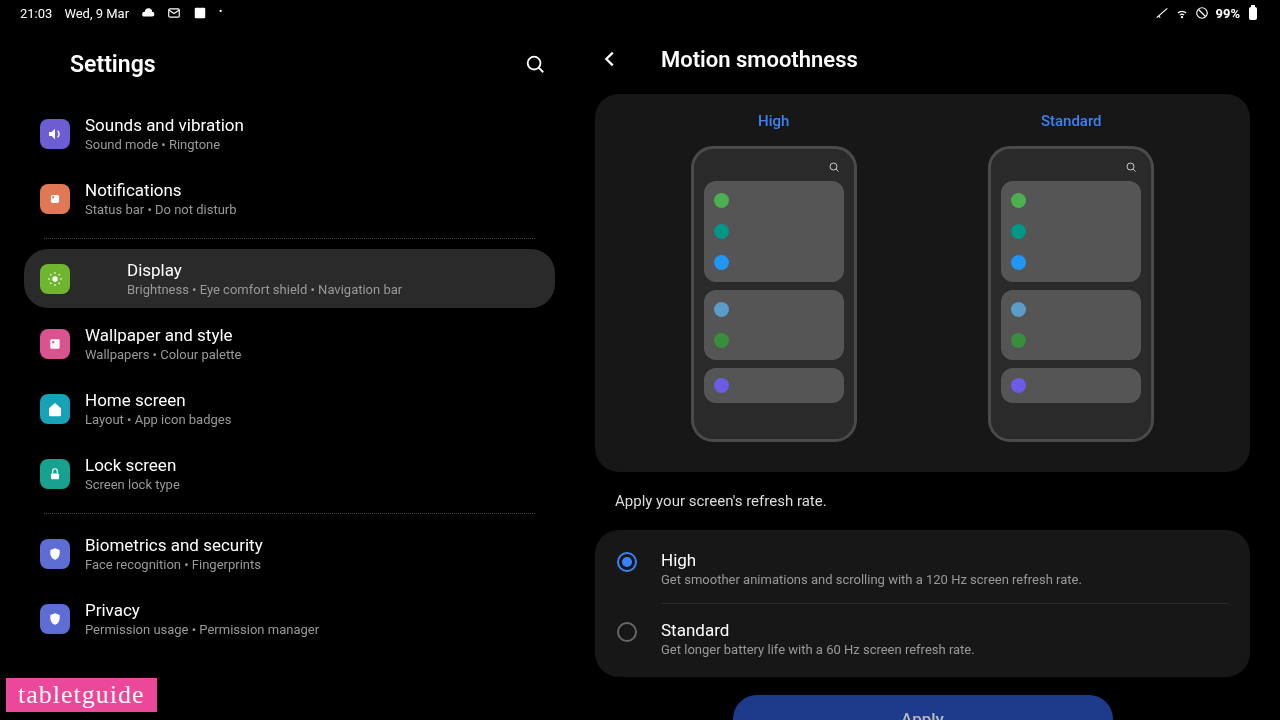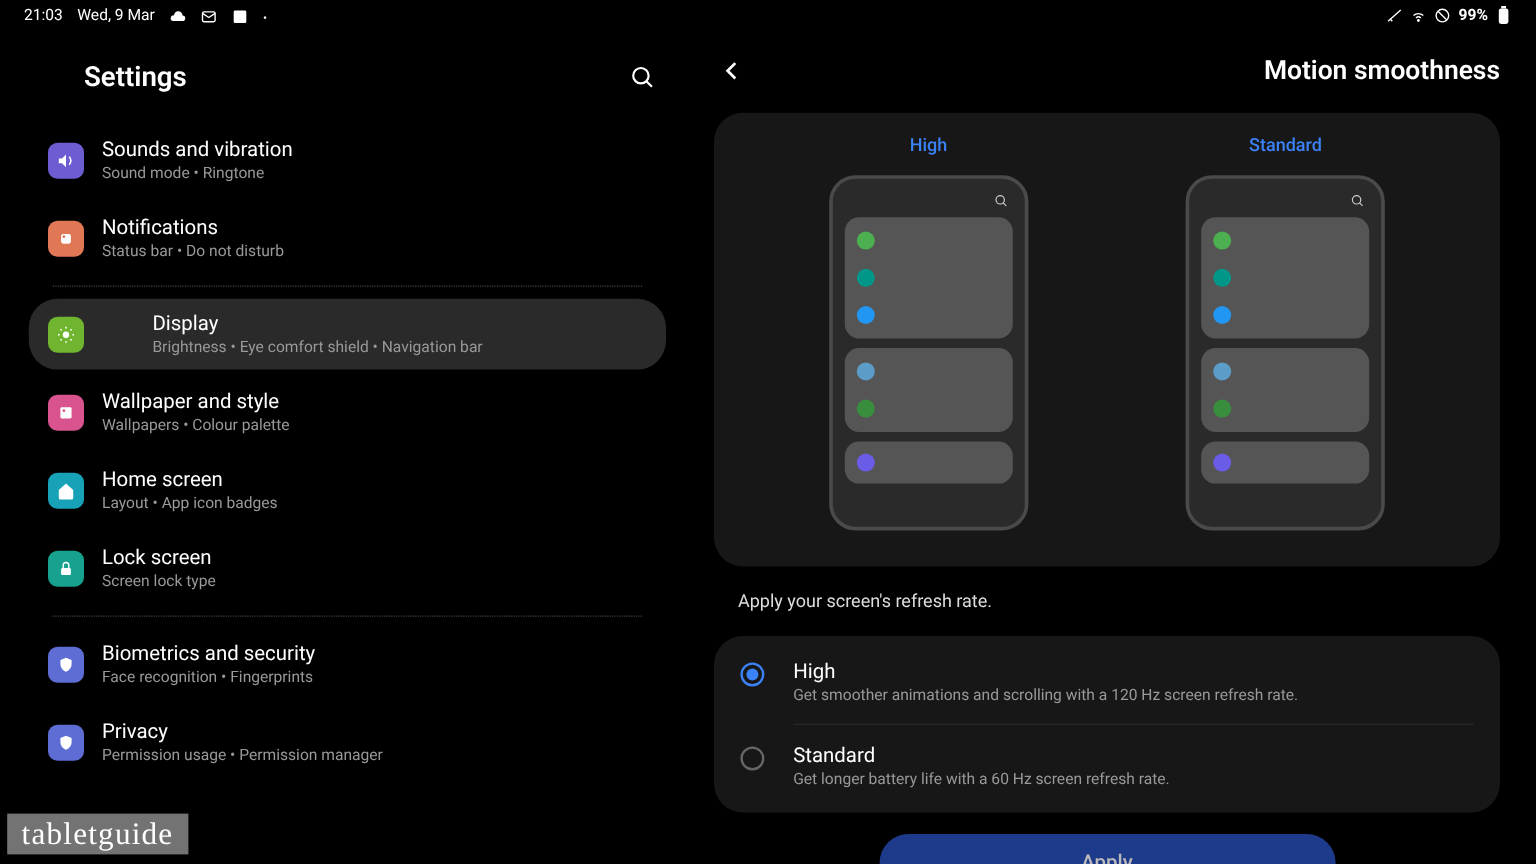--- a/index.html
+++ b/index.html
@@ -1,40 +1,40 @@
 <!DOCTYPE html>
 <html><head>
 <meta charset="utf-8">
 <style>
 * { margin: 0; padding: 0; box-sizing: border-box; font-family: -apple-system, BlinkMacSystemFont, 'Segoe UI', Roboto, sans-serif; }
 body { background: #000; color: #fff; width: 1280px; height: 720px; overflow: hidden; position: relative; }
 
 .status-bar { height: 26px; display: flex; justify-content: space-between; align-items: center; padding: 0 20px; font-size: 13px; }
-.status-left { display: flex; gap: 12px; align-items: flex-end; }
+.status-left { display: flex; gap: 12px; align-items: flex-start; }
 .status-right { display: flex; gap: 6px; align-items: center; font-weight: bold; }
 .status-icon { width: 14px; height: 14px; display: inline-flex; align-items: center; justify-content: center; }
 
 .main { display: flex; height: calc(100% - 26px); }
 
 .left-pane { width: 575px; padding: 10px 20px 0 24px; }
 .settings-header { display: flex; justify-content: space-between; align-items: center; padding: 8px 0 20px 0; }
 .settings-title { font-size: 23px; font-weight: 600; margin-left: 46px; }
 .search-btn { width: 40px; height: 40px; display: flex; align-items: center; justify-content: center; cursor: pointer; }
 
 .menu-item { display: flex; align-items: center; padding: 11px 16px; border-radius: 24px; cursor: pointer; margin-bottom: 6px; }
 .menu-item.selected { background: #2a2a2a; gap: 42px; }
 .menu-icon { width: 30px; height: 30px; border-radius: 8px; display: flex; align-items: center; justify-content: center; margin-right: 15px; flex-shrink: 0; }
 .menu-text { flex: 1; }
 .menu-title { font-size: 17px; color: #fff; margin-bottom: 2px; }
 .menu-sub { font-size: 13px; color: #999; }
 
 .divider { border-top: 1px dotted #444; margin: 10px 20px; }
 
 .right-pane { flex: 1; padding: 10px 30px 0 20px; }
-.detail-header { display: flex; align-items: center; gap: 36px; padding: 8px 0 20px 0; justify-content: space-between; }
+.detail-header { display: flex; align-items: center; gap: 36px; padding: 8px 0 20px 0; }
 .back-btn { cursor: pointer; padding: 4px; }
 .detail-title { font-size: 22px; font-weight: 600; }
 
 .preview-card { background: #171717; border-radius: 24px; padding: 18px 30px 30px 30px; display: flex; justify-content: space-around; }
 .preview-col { display: flex; flex-direction: column; align-items: center; }
 .preview-label { color: #3b82f6; font-size: 15px; font-weight: 500; margin-bottom: 16px; }
 .phone-mock { width: 166px; height: 296px; border: 3px solid #4a4a4a; border-radius: 22px; background: #2a2a2a; padding: 10px; }
 .phone-search { display: flex; justify-content: flex-end; padding: 2px 4px 8px 0; }
 .phone-card { background: #555; border-radius: 12px; padding: 12px 10px; margin-bottom: 8px; }
 .dot { width: 15px; height: 15px; border-radius: 50%; margin-bottom: 16px; }
@@ -47,21 +47,21 @@
 .radio { width: 20px; height: 20px; border: 2px solid #666; border-radius: 50%; margin-right: 24px; margin-top: 2px; flex-shrink: 0; position: relative; }
 .radio.checked { border-color: #3b82f6; }
 .radio.checked::after { content: ''; position: absolute; width: 10px; height: 10px; background: #3b82f6; border-radius: 50%; top: 3px; left: 3px; }
 .option-text { flex: 1; }
 .option-title { font-size: 17px; margin-bottom: 2px; }
 .option-sub { font-size: 13px; color: #999; }
 .option-divider { border-top: 1px solid #2a2a2a; margin: 0 22px 0 66px; }
 
 .apply-btn { background: #1e3a8a; color: #bbb; font-size: 17px; font-weight: 500; padding: 14px 0; border-radius: 26px; text-align: center; margin: 18px auto 0 auto; width: 380px; cursor: pointer; }
 
-.watermark { position: absolute; bottom: 8px; left: 6px; background: #737373; color: #fff; font-family: serif; font-size: 26px; padding: 2px 12px; letter-spacing: 1px; }
+.watermark { position: absolute; bottom: 8px; left: 6px; background: #ec4899; color: #fff; font-family: serif; font-size: 26px; padding: 2px 12px; letter-spacing: 1px; }
 
 svg { display: block; }
 </style>
 </head>
 <body>
 
 <div class="status-bar">
   <div class="status-left">
     <span>21:03</span>
     <span>Wed, 9 Mar</span>

